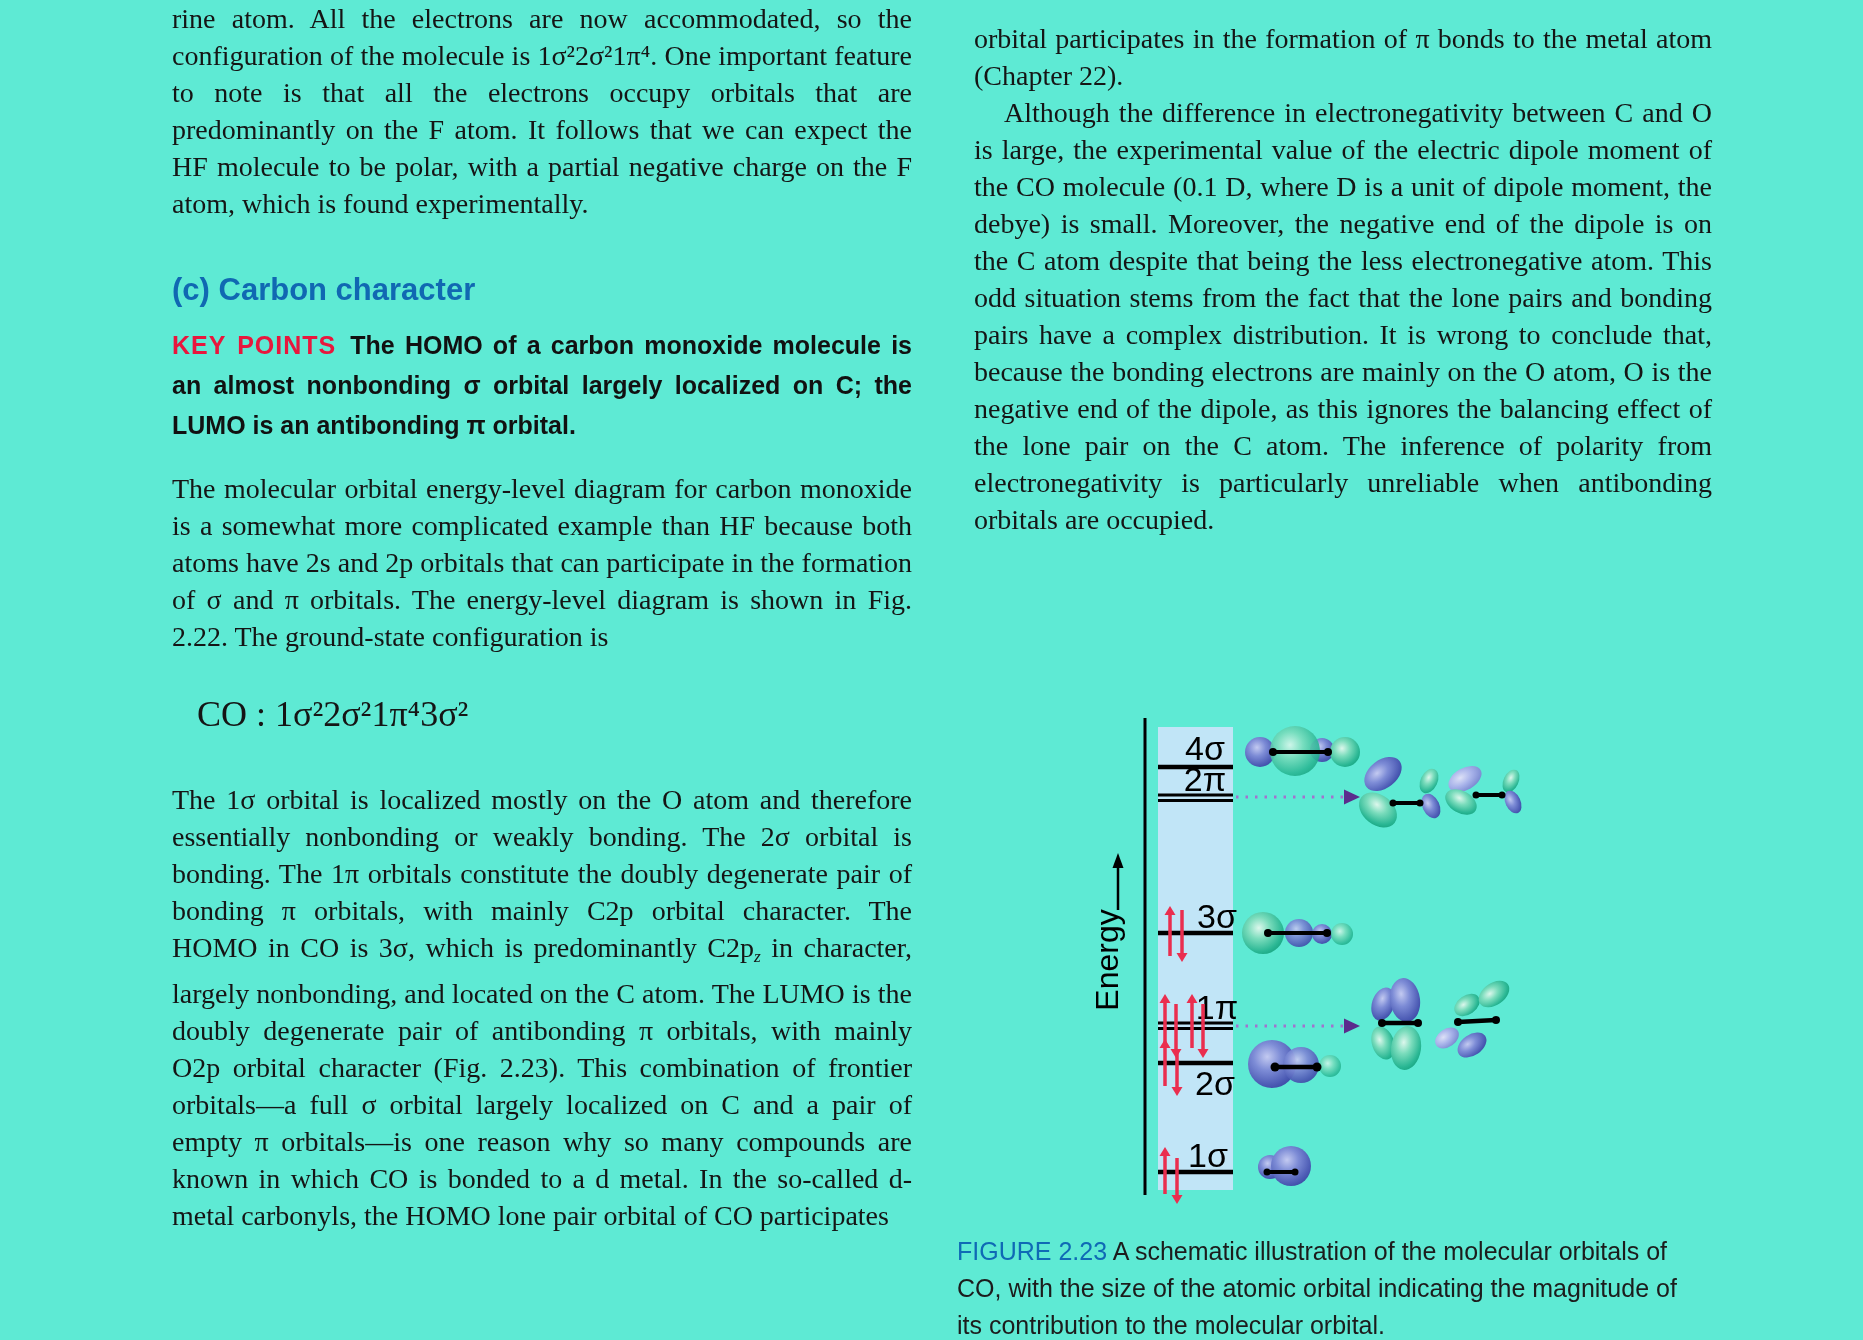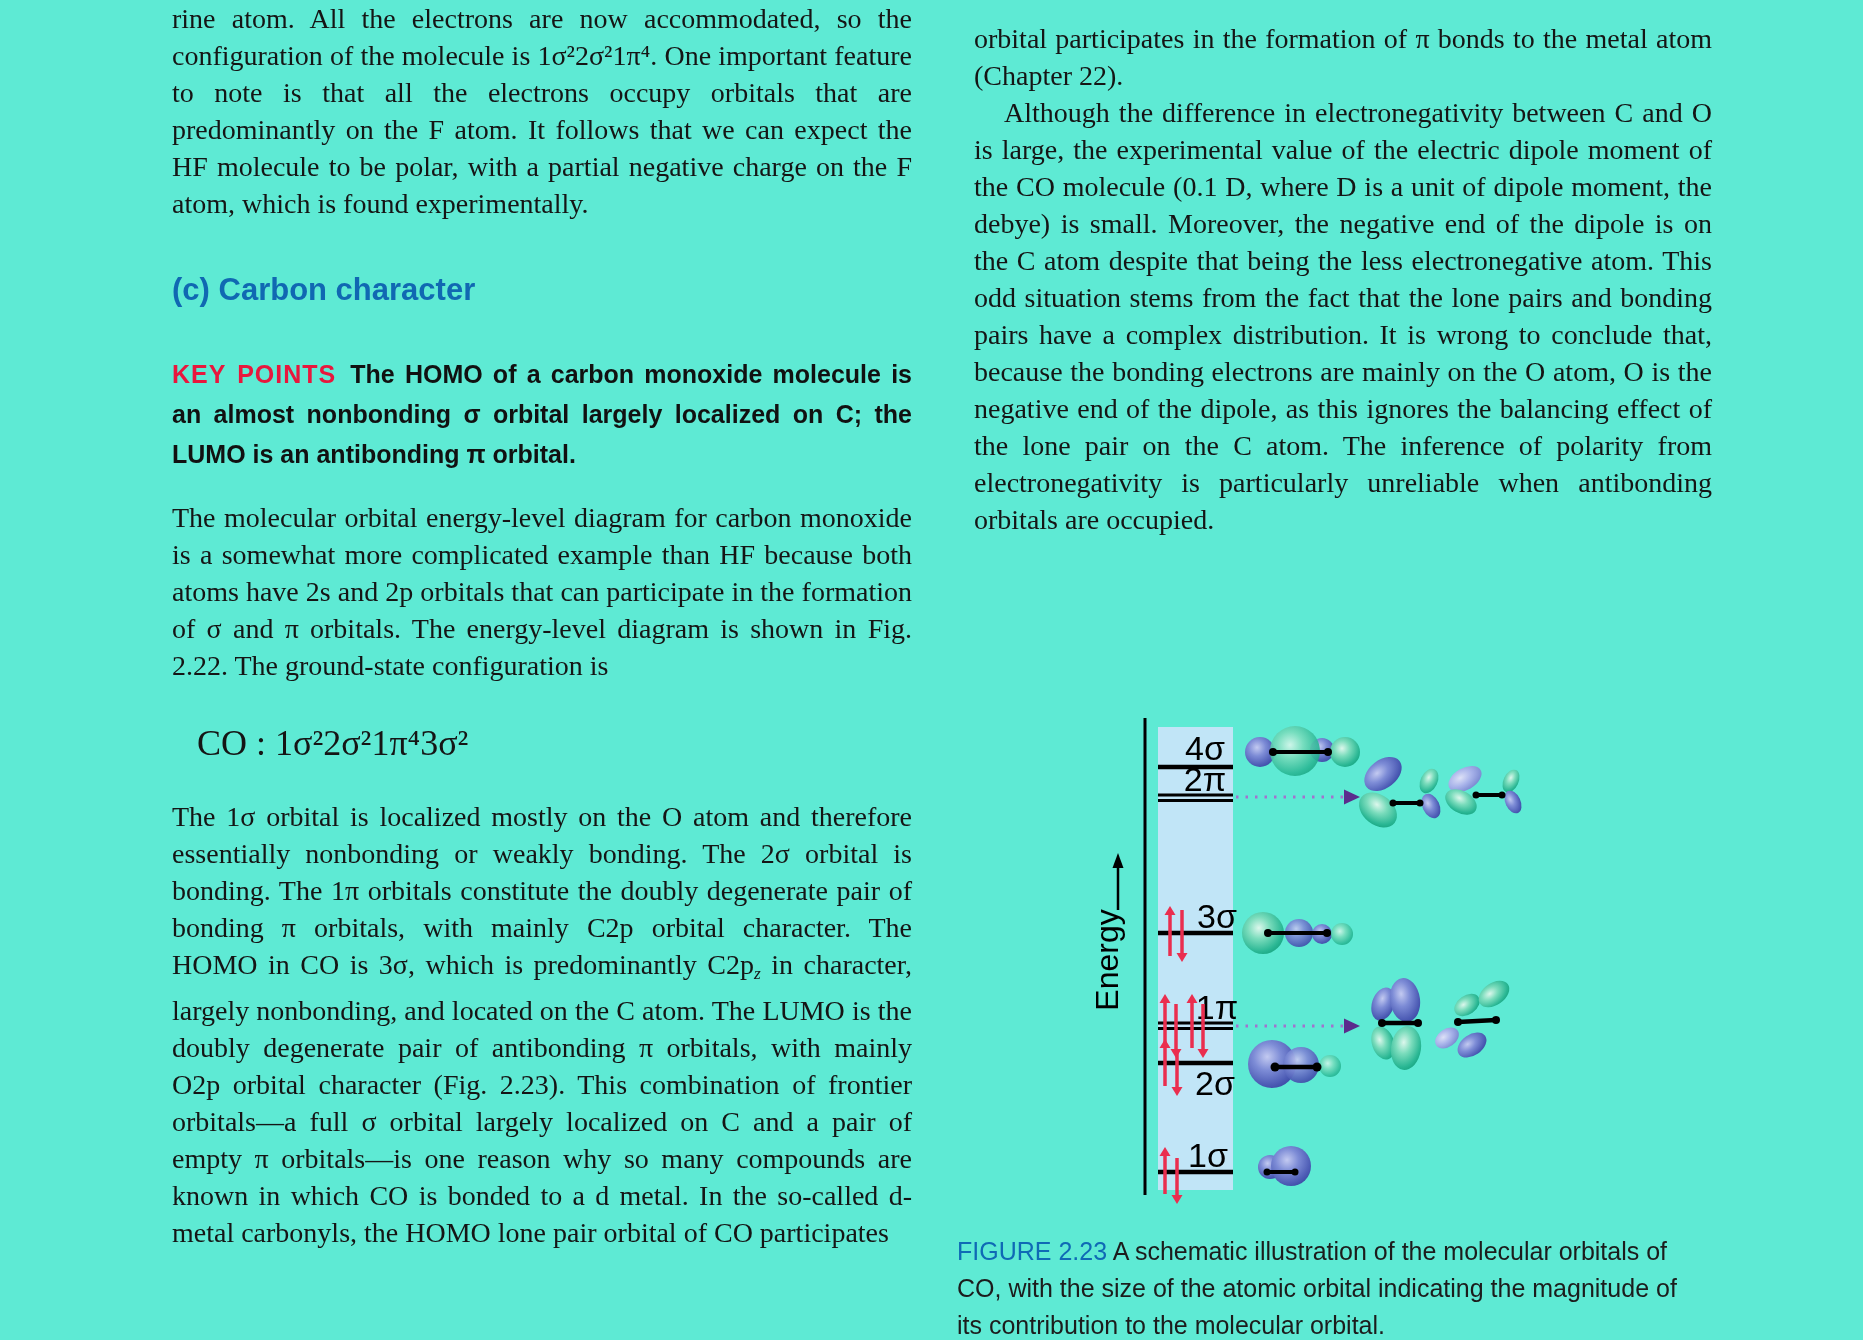--- a/index.html
+++ b/index.html
@@ -5,26 +5,26 @@
   html,body{margin:0;padding:0;background:#ffffff;}
   .page{position:relative;width:1863px;height:1340px;background:#5eead4;overflow:hidden;
         font-family:"Liberation Serif", serif;color:#151515;}
   .col{position:absolute;top:0;}
   .col-left{left:172px;width:740px;}
   .col-right{left:974px;width:738px;margin-top:20px;}
   .body-par{font-size:28px;line-height:37px;text-align:justify;margin:0;}
   .indent{text-indent:30px;}
   .heading{margin-top:49px;font-family:"Liberation Sans", sans-serif;font-weight:bold;
            font-size:31px;line-height:38px;color:#1068b2;}
-  .keypoints{margin-top:45px;font-family:"Liberation Sans", sans-serif;font-weight:bold;
+  .keypoints{margin-top:16px;font-family:"Liberation Sans", sans-serif;font-weight:bold;
              font-size:25px;line-height:40px;color:#111;text-align:justify;}
   .kp-label{color:#e8173d;letter-spacing:1px;margin-right:14px;}
   .equation{margin-top:41px;margin-left:25px;font-size:36px;line-height:37px;}
   .para2{margin-top:8px;}
-  .para3{margin-top:36px;}
+  .para3{margin-top:48px;}
   sub.zsub{font-size:0.62em;vertical-align:-0.3em;font-style:italic;}
   .figure{position:absolute;left:1088px;top:698px;width:620px;height:535px;}
   .caption{position:absolute;left:957px;top:1233px;width:742px;
            font-family:"Liberation Sans", sans-serif;font-size:25px;line-height:37px;color:#1c1c1c;}
   .cap-label{color:#0f6ab5;font-weight:normal;}
   svg text{font-family:"Liberation Sans", sans-serif;fill:#000;}
 </style>
 </head>
 <body>
 

